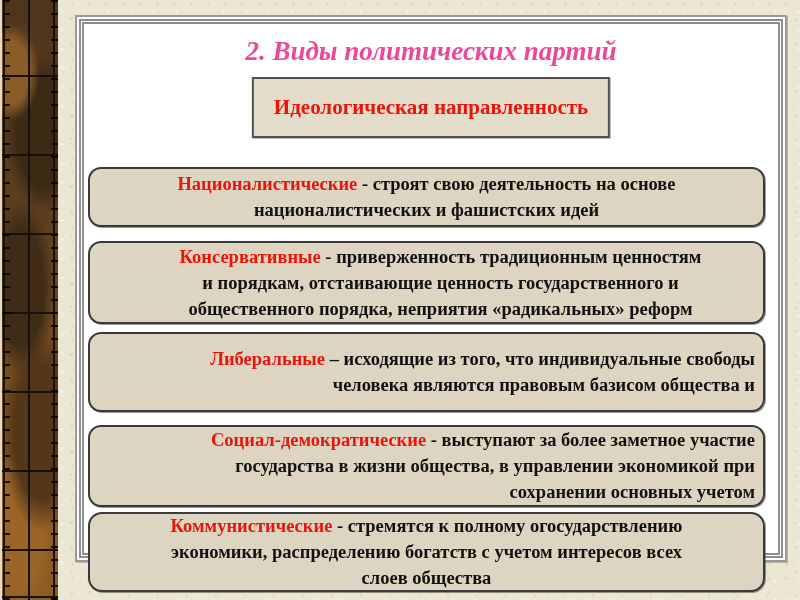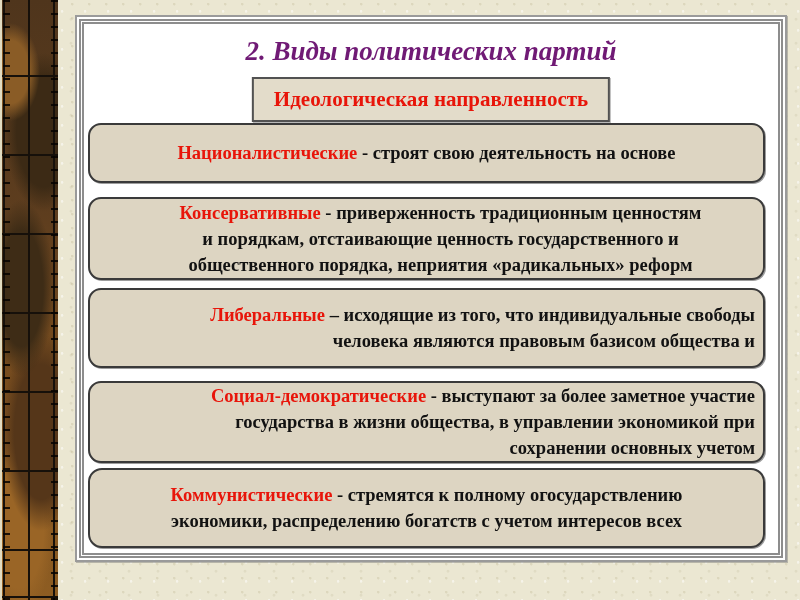--- a/index.html
+++ b/index.html
@@ -50,38 +50,39 @@
     box-shadow:1px 1px 0 rgba(120,120,120,.45);
   }
   .panel-inner{
     position:relative;width:100%;height:100%;box-sizing:border-box;
     border:5px double #8d8d8d;background:#fff;
   }
 
   .title{
     position:absolute;top:11px;left:0;right:0;text-align:center;
     font-style:italic;font-weight:bold;font-size:27px;line-height:1.2;
-    color:#701a75;
+    color:#ec4899;
   }
 
   .ideo{
     position:absolute;top:53px;left:50%;transform:translateX(-50%);
     background:#e3dcca;border:2px solid #525252;
-    padding:8px 20px;white-space:nowrap;
+    padding:16px 20px;white-space:nowrap;
     font-weight:bold;font-size:21px;color:#e8150a;
     box-shadow:1px 1px 0 rgba(80,80,80,.4);
   }
 
   .pbox{
     position:absolute;left:4px;width:677px;box-sizing:border-box;
     background:#ddd5c2;border:2px solid #3a3a3a;border-radius:13px;
     display:flex;flex-direction:column;justify-content:center;
     text-align:center;font-weight:bold;font-size:18.5px;line-height:26px;
     color:#121212;padding:2px 8px;
     box-shadow:1px 1px 0 rgba(60,60,60,.5);
+    margin-top:44px;
   }
   .pbox .bl{white-space:nowrap;}
   .lead{color:#e8150a;}
 
   .b1{top:99px;height:60px;}
   .b2{top:173px;height:83px;padding-left:36px;}
   .b3{top:264px;height:80px;text-align:right;}
   .b4{top:357px;height:82px;align-items:flex-end;}
   .b5{top:444px;height:80px;border-radius:14px;}
 </style>
@@ -94,20 +95,21 @@
   <div class="panel-inner">
 
     <div class="title">2. Виды политических партий</div>
 
     <div class="ideo">
       <span>Идеологическая направленность</span>
     </div>
 
     <div class="pbox b1">
       <div class="bl"><span class="lead">Националистические</span><span> - строят свою деятельность на основе</span></div>
+      <div class="bl">националистических и фашистских идей</div>
       <div class="bl"></div>
     </div>
 
     <div class="pbox b2">
       <div class="bl"><span class="lead">Консервативные</span><span> - приверженность традиционным ценностям</span></div>
       <div class="bl">и порядкам, отстаивающие ценность государственного и</div>
       <div class="bl">общественного порядка, неприятия «радикальных» реформ</div>
     </div>
 
     <div class="pbox b3">
@@ -117,16 +119,17 @@
 
     <div class="pbox b4">
       <div class="bl"><span class="lead">Социал-демократические</span><span> - выступают за более заметное участие</span></div>
       <div class="bl">государства в жизни общества, в управлении экономикой при</div>
       <div class="bl">сохранении основных учетом</div>
     </div>
 
     <div class="pbox b5">
       <div class="bl"><span class="lead">Коммунистические</span><span> - стремятся к полному огосударствлению</span></div>
       <div class="bl">экономики, распределению богатств с учетом интересов всех</div>
+      <div class="bl">слоев общества</div>
     </div>
 
   </div>
 </div>
 
 </body></html>

